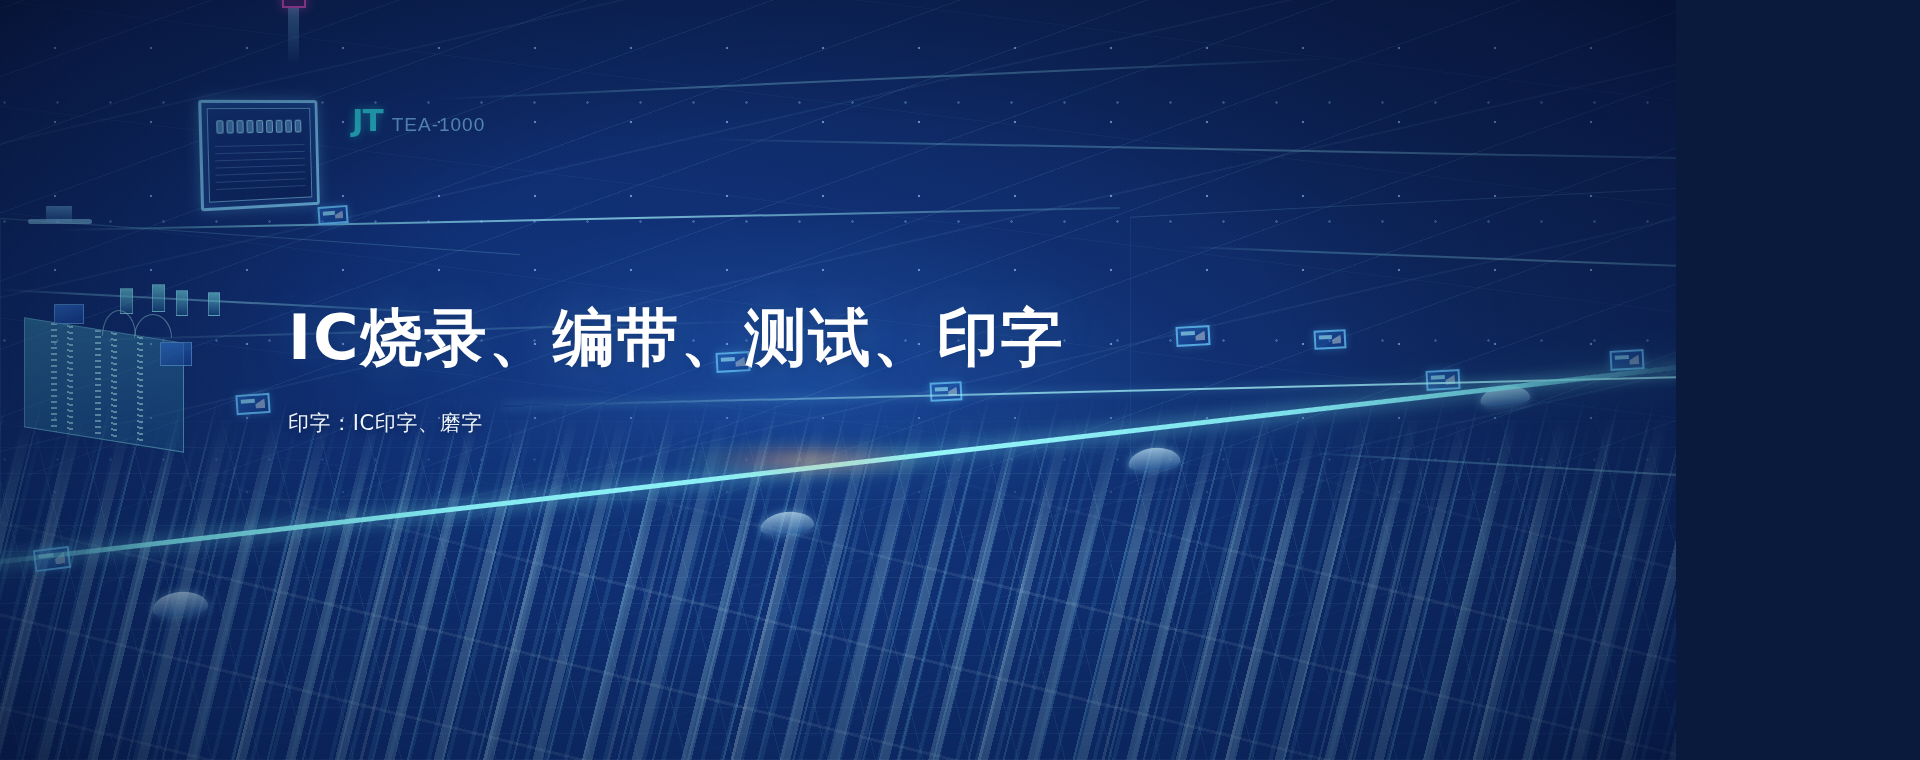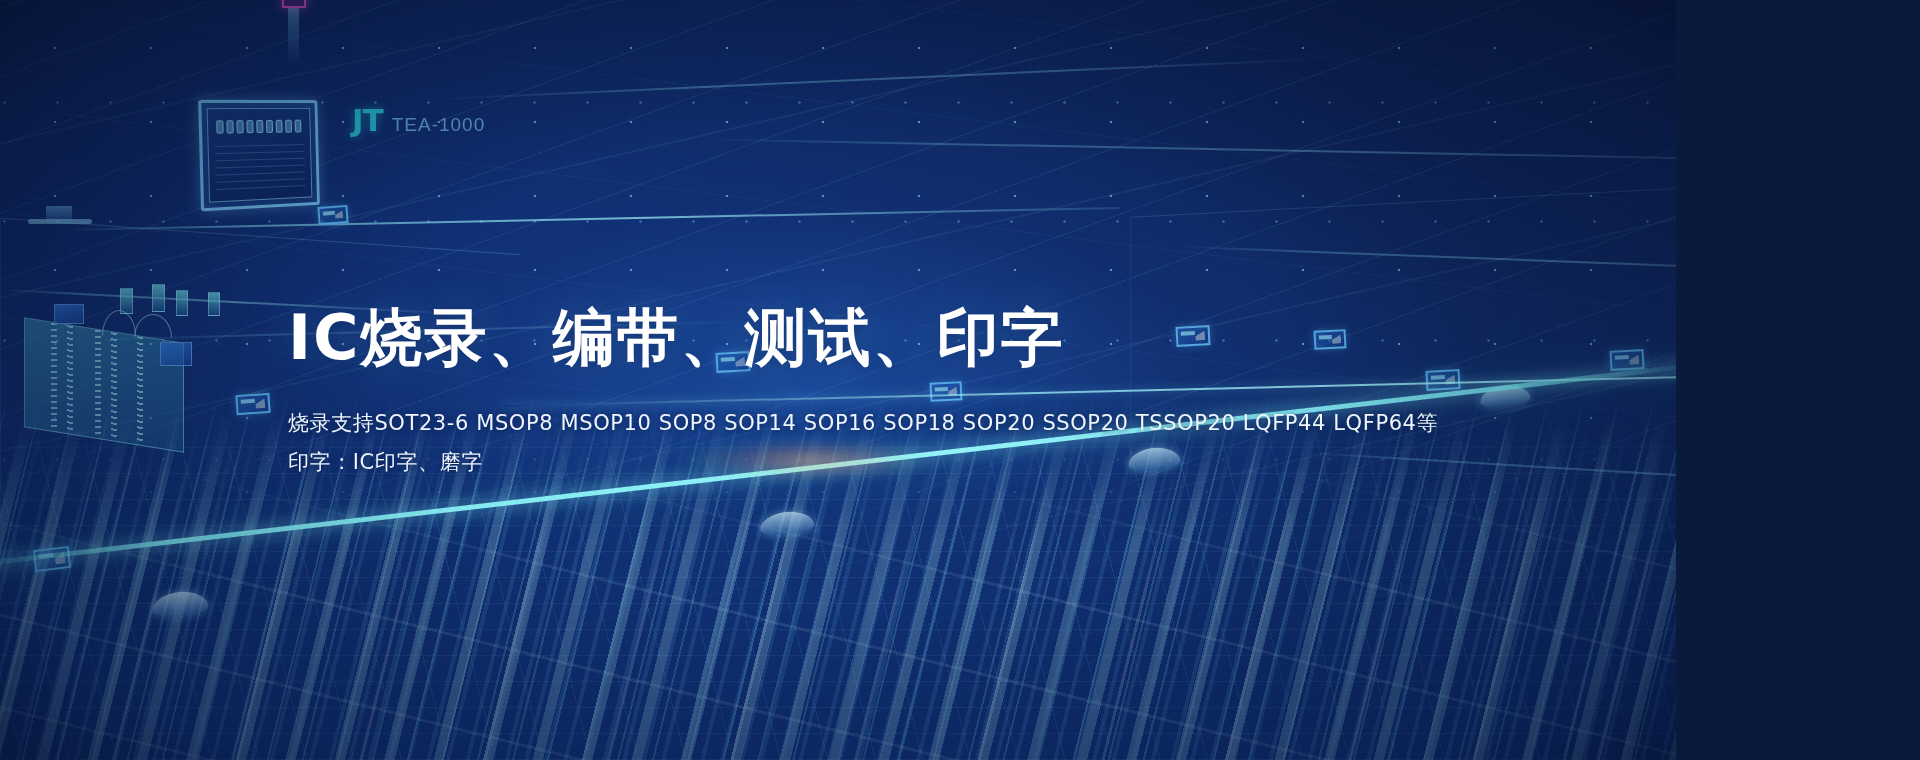--- a/index.html
+++ b/index.html
@@ -386,18 +386,17 @@
   <div class="beam"></div>
 
   <div class="warm-glow"></div>
 
   <div class="vignette"></div>
 
   <div class="content">
     <h1 class="headline">IC烧录、编带、测试、印字</h1>
 
     <div class="sublist">
-      <div class="subline">烧录支持SOT23-6  MSOP8  MSOP10  SOP8  SOP14  SOP16  SOP18  SOP20  SSOP20  TSSOP20  LQFP44  LQFP64等</div>
       <div class="subline">印字：IC印字、磨字</div>
     </div>
   </div>
 
 </div>
 
 </body></html>

